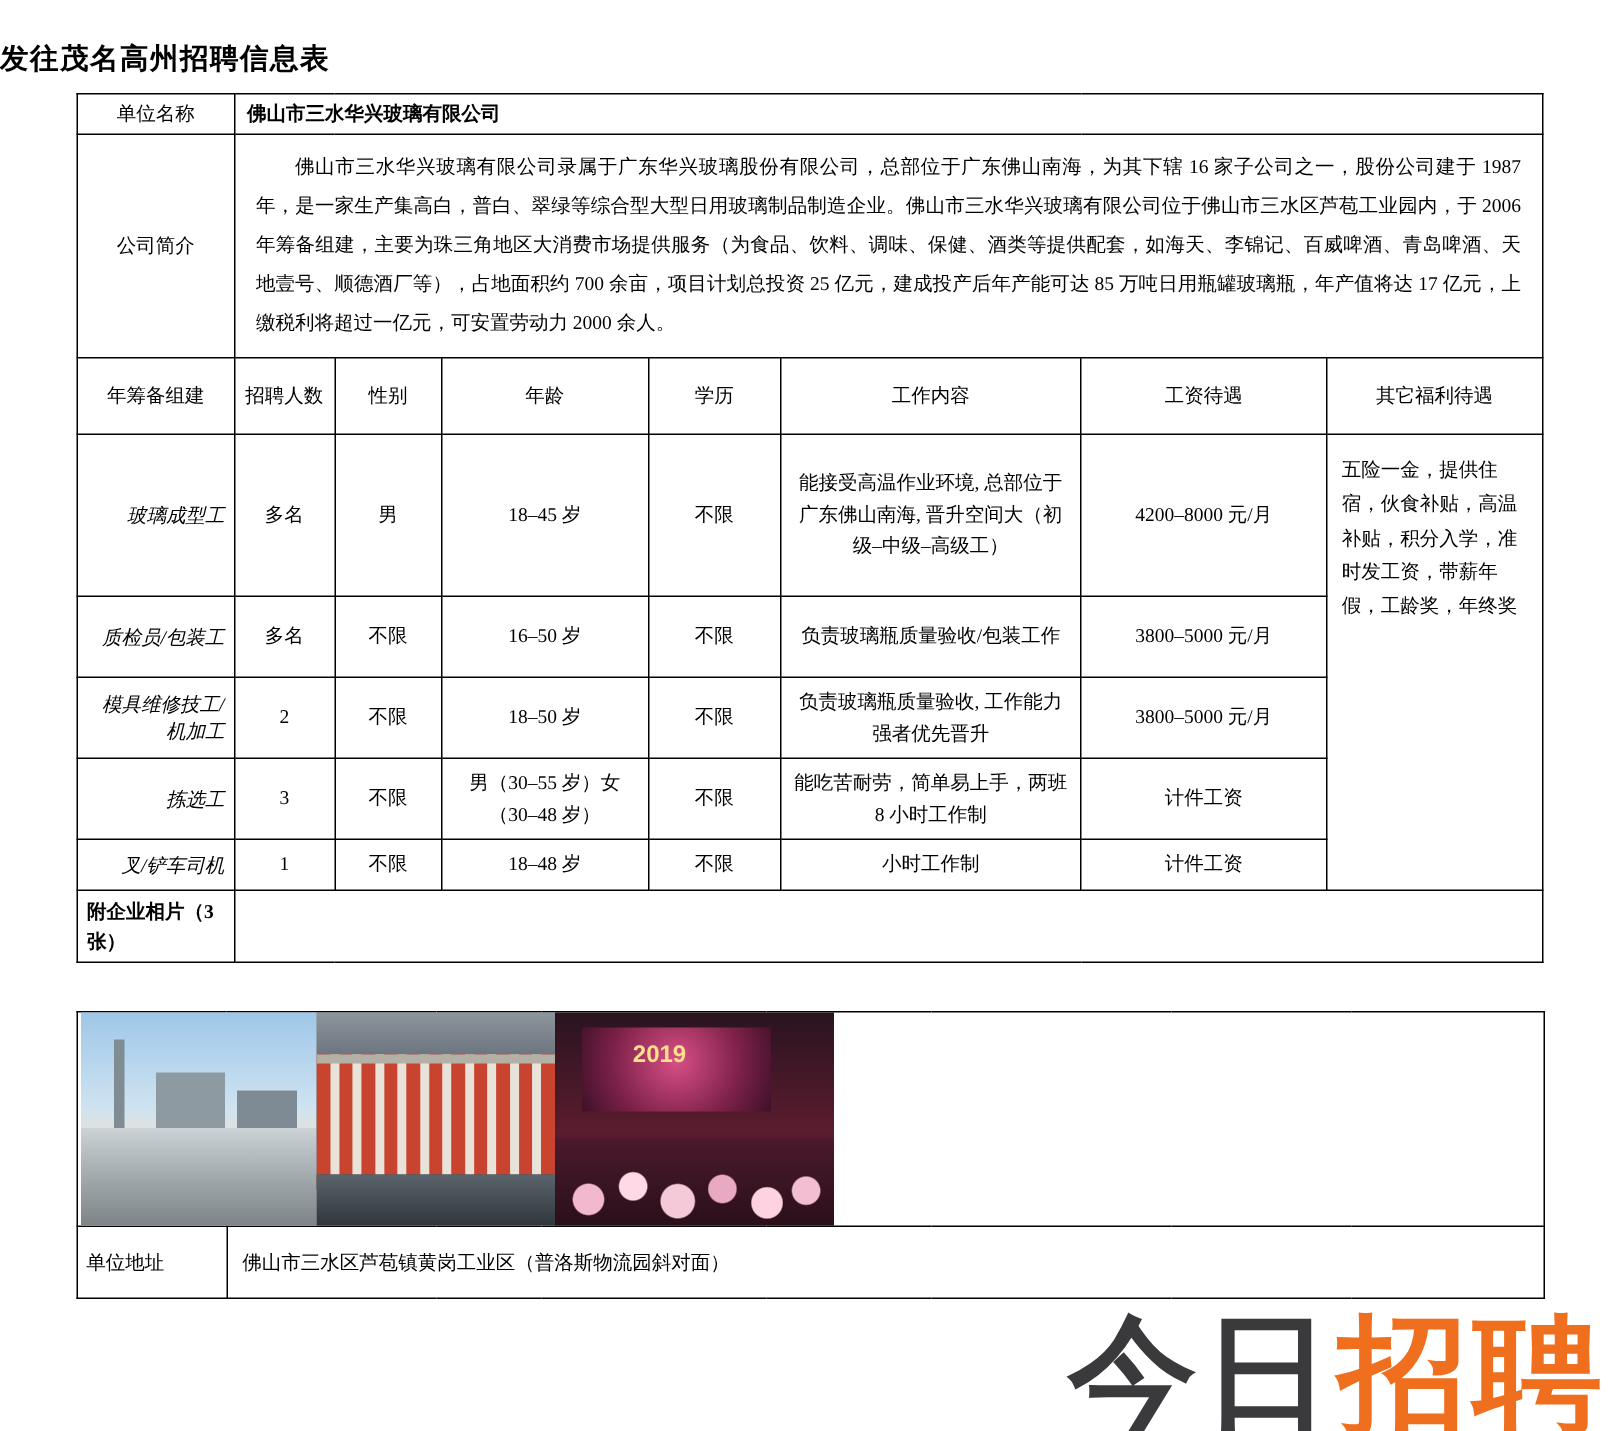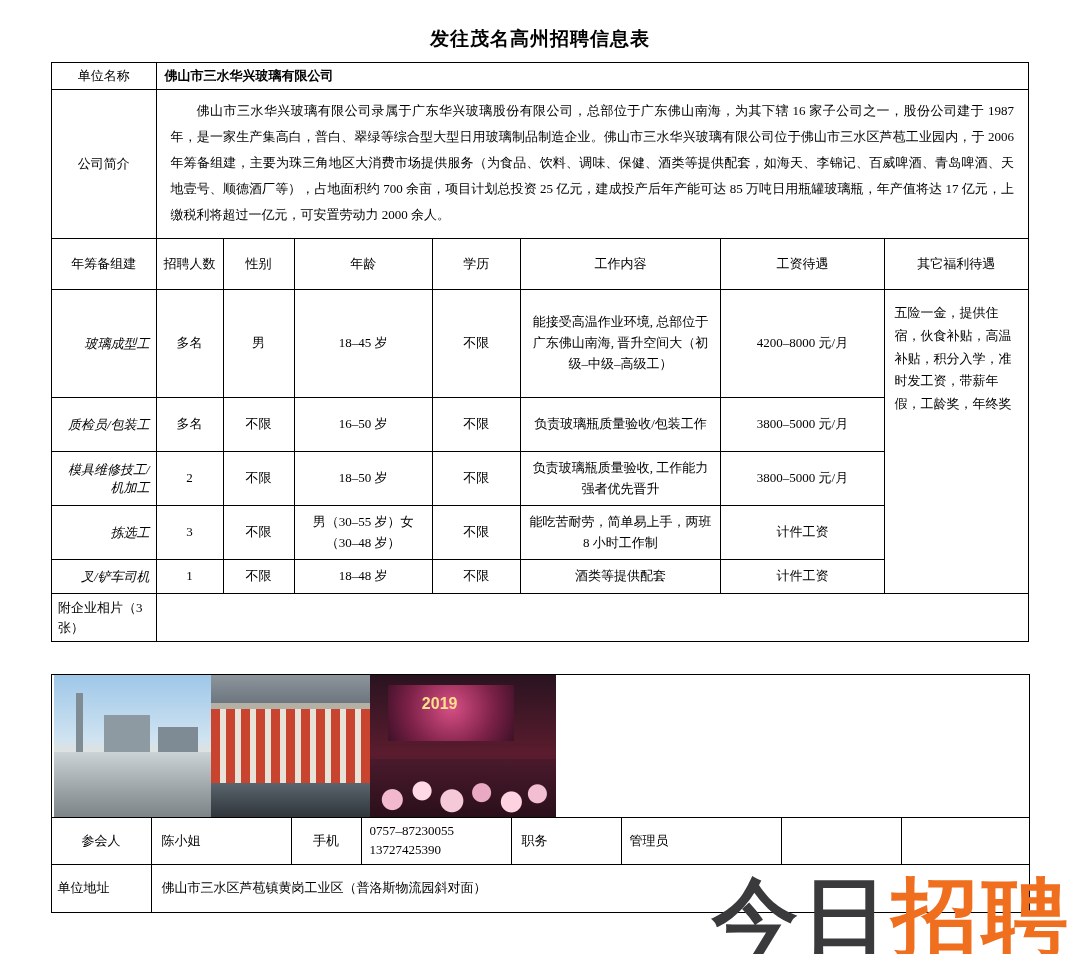--- a/index.html
+++ b/index.html
@@ -14,21 +14,20 @@
     color: #000000;
     position: relative;
     overflow: hidden;
   }
   .page {
     position: relative;
     width: 1080px;
     height: 954px;
   }
   .doc-title {
-    text-align: center;
     font-size: 19px;
     font-weight: bold;
     padding-top: 26px;
     padding-bottom: 10px;
     letter-spacing: 1px;
   }
   table.main {
     border-collapse: collapse;
     width: 978px;
     margin: 0 auto;
@@ -82,20 +81,21 @@
     vertical-align: top !important;
     padding: 12px 8px 8px 10px !important;
     text-align: left;
   }
   .photos-label {
     font-size: 13px;
     vertical-align: top !important;
     text-align: left;
     padding: 4px 6px !important;
     line-height: 1.5;
+    font-weight: bold;
   }
   .gap {
     height: 32px;
   }
   
   table.second {
     border-collapse: collapse;
     width: 978px;
     margin: 0 auto;
     table-layout: fixed;
@@ -289,21 +289,21 @@
       <td class="cellc">能吃苦耐劳，简单易上手，两班 8 小时工作制</td>
       <td class="cellc">计件工资</td>
     </tr>
 
     <tr style="height:34px">
       <td class="job-name">叉/铲车司机</td>
       <td class="cellc">1</td>
       <td class="cellc">不限</td>
       <td class="cellc">18–48 岁</td>
       <td class="cellc">不限</td>
-      <td class="cellc">酒类等提供配套</td>
+      <td class="cellc">小时工作制</td>
       <td class="cellc">计件工资</td>
     </tr>
 
     <tr style="height:48px">
       <td class="photos-label">附企业相片（3张）</td>
       <td colspan="7"></td>
     </tr>
   </tbody>
     </table>
 
@@ -338,31 +338,20 @@
           <div class="ph ph3">
             <div class="stage"></div>
             <div class="num">2019</div>
             <div class="people"></div>
             <div class="balloons"></div>
           </div>
         </div>
       </td>
     </tr>
 
-    <tr style="height:40px">
-      <td class="contact-lbl">参会人</td>
-      <td style="padding-left:10px">陈小姐</td>
-      <td class="contact-lbl">手机</td>
-      <td class="phone-val" style="white-space:pre-line;padding-left:8px">0757–87230055
-13727425390</td>
-      <td class="contact-lbl" style="text-align:left;padding-left:10px">职务</td>
-      <td style="padding-left:8px">管理员</td>
-      <td></td>
-      <td></td>
-    </tr>
 
     <tr style="height:48px">
       <td class="addr-lbl">单位地址</td>
       <td class="addr-val" colspan="7">佛山市三水区芦苞镇黄岗工业区（普洛斯物流园斜对面）</td>
     </tr>
   </tbody>
     </table>
 
   <div class="watermark">
     <span class="wm-dark">今日</span><span class="wm-orange">招聘</span>

